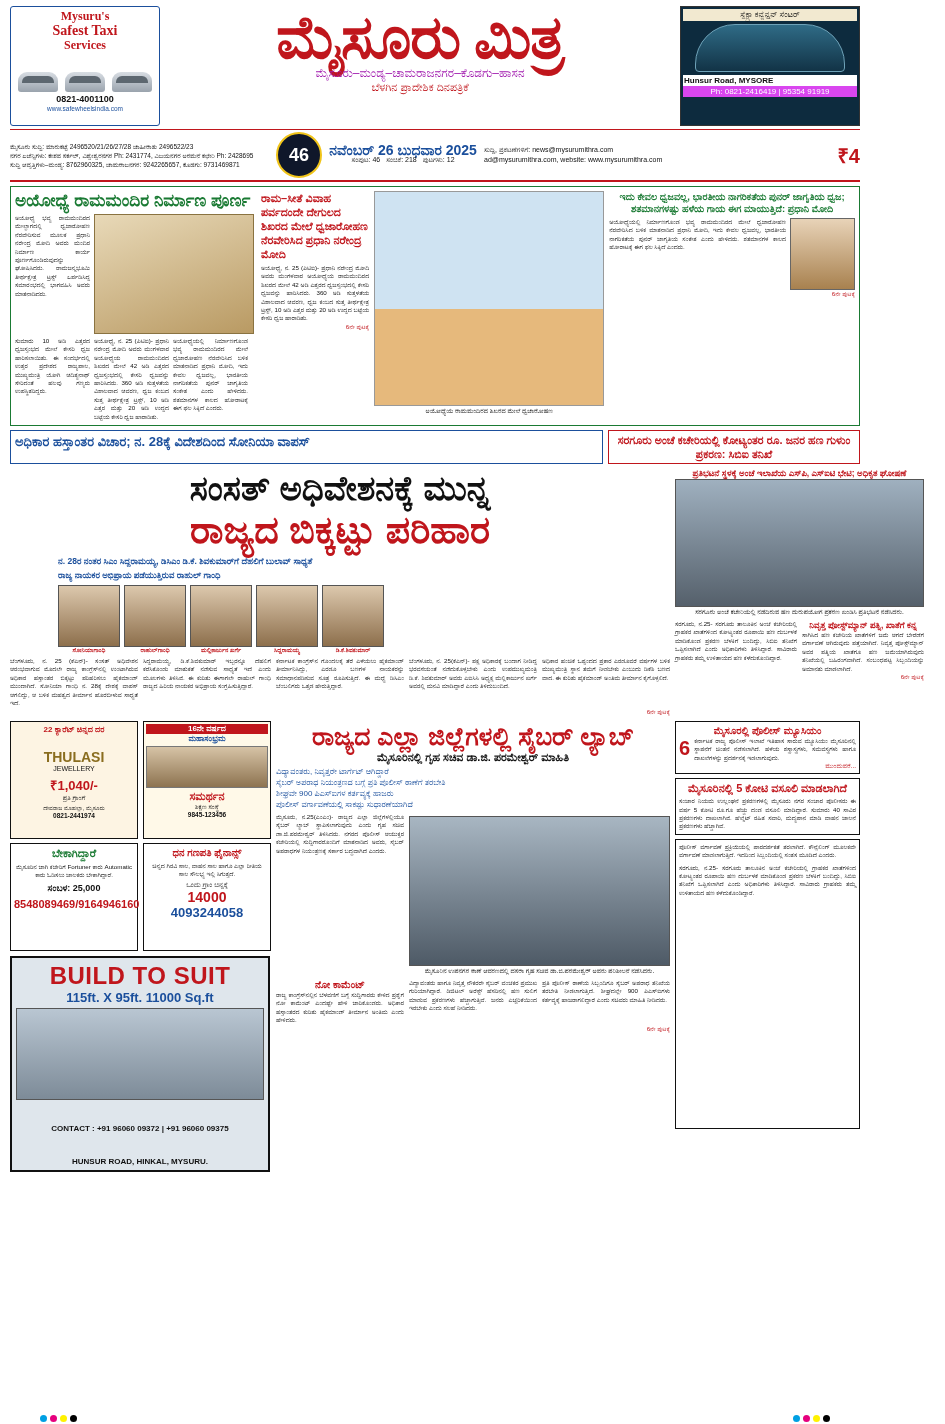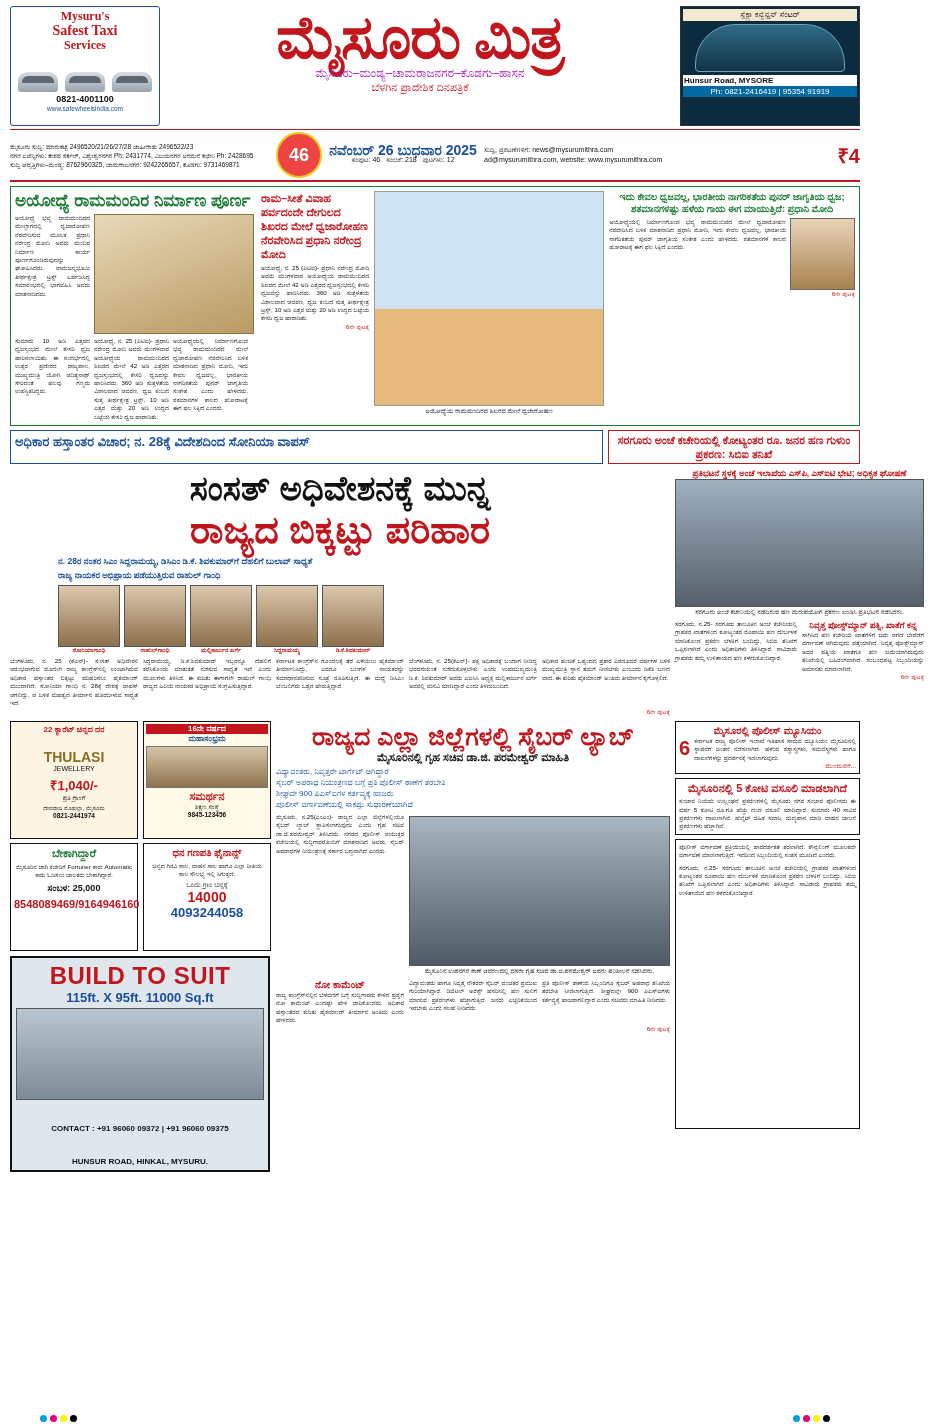--- a/index.html
+++ b/index.html
@@ -38,26 +38,26 @@
   .paper-sub { font-size:12px; color:#a21caf; margin-top:-4px; }
   .paper-sub2 { font-size:11px; color:#c0161c; margin-top:1px;}
   .mh-right {
     width:180px; border:1px solid #333; background:#0d2b3e; color:#fff;
     display:flex; flex-direction:column; align-items:center; justify-content:flex-start;
     font-size:8px; padding:2px;
   }
   .mh-right .rtop { background:#f2e9d0; color:#111; width:100%; text-align:center; font-size:8px; padding:1px;}
   .bldg { width:150px; height:48px; margin:3px 0; background:linear-gradient(#2f6b86,#123346); border-radius:40px 40px 4px 4px; border:1px solid #6ea2b8;}
   .mh-right .rbot { background:#fff; color:#111; width:100%; font-size:8px; padding:1px; font-weight:bold;}
-  .mh-right .rphone { background:#0369a1; color:#fff; width:100%; text-align:center; font-size:8px; padding:1px;}
+  .mh-right .rphone { background:#d946ef; color:#fff; width:100%; text-align:center; font-size:8px; padding:1px;}
 
   
   .infobar { display:flex; align-items:center; border-top:1px solid #c0161c; border-bottom:2px solid #c0161c; margin-top:3px; padding:2px 0; gap:6px;}
   .info-left { flex:1; font-size:6.5px; line-height:9px; color:#111;}
-  .badge46 { width:46px; height:46px; border-radius:50%; background:#ef4444; color:#fff; display:flex; align-items:center; justify-content:center; font-weight:bold; font-size:18px; border:2px solid #f0c419;}
+  .badge46 { width:46px; height:46px; border-radius:50%; background:#0f172a; color:#fff; display:flex; align-items:center; justify-content:center; font-weight:bold; font-size:18px; border:2px solid #f0c419;}
   .info-mid { font-size:7px; line-height:10px; width:150px;}
   .info-date { font-size:14px; font-weight:bold; color:#1b4f9c; text-align:center;}
   .info-right { width:330px; font-size:7px; line-height:10px; }
   .price { font-size:20px; font-weight:bold; color:#c0161c; width:40px; text-align:right;}
   .cap { font-size:6.5px; line-height:8px; color:#111; text-align:center; padding:1px;}
   .txt { font-size:6.2px; line-height:8.4px; text-align:justify; color:#111; }
 
   
   .sec1 { display:flex; gap:5px; margin-top:4px; border:1px solid #1a7a33; padding:4px; }
   .s1a { width:245px; }

